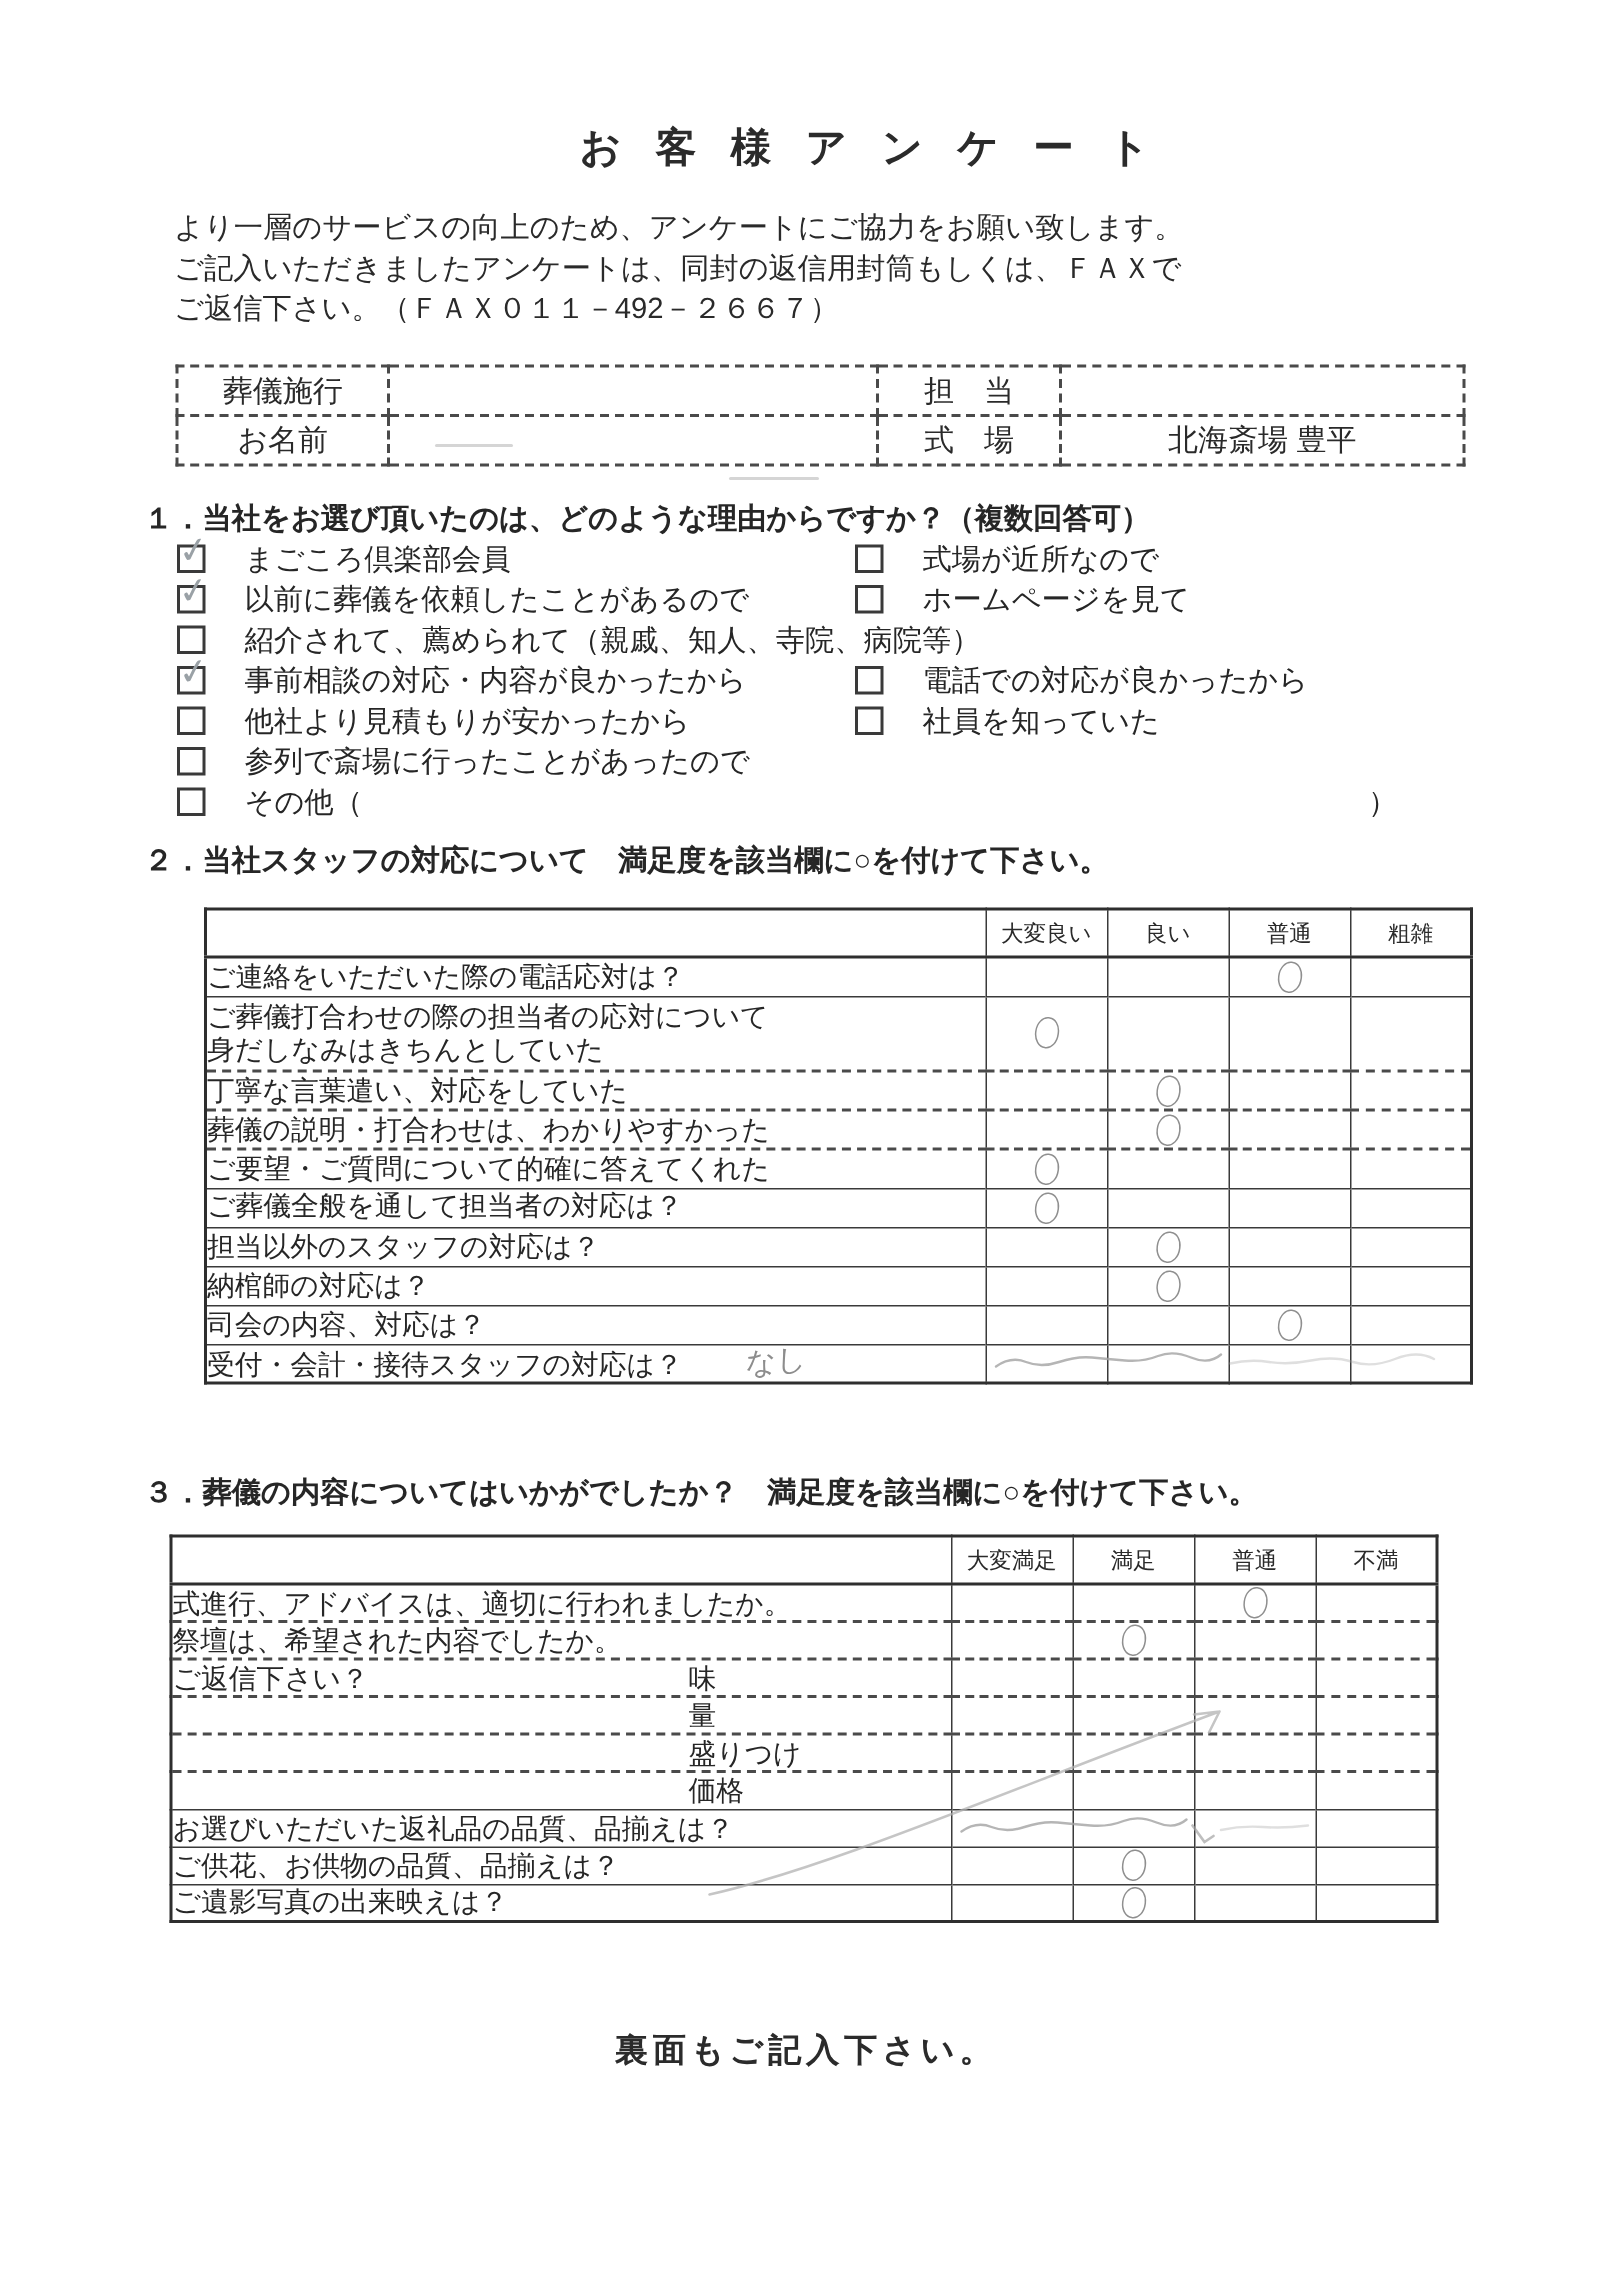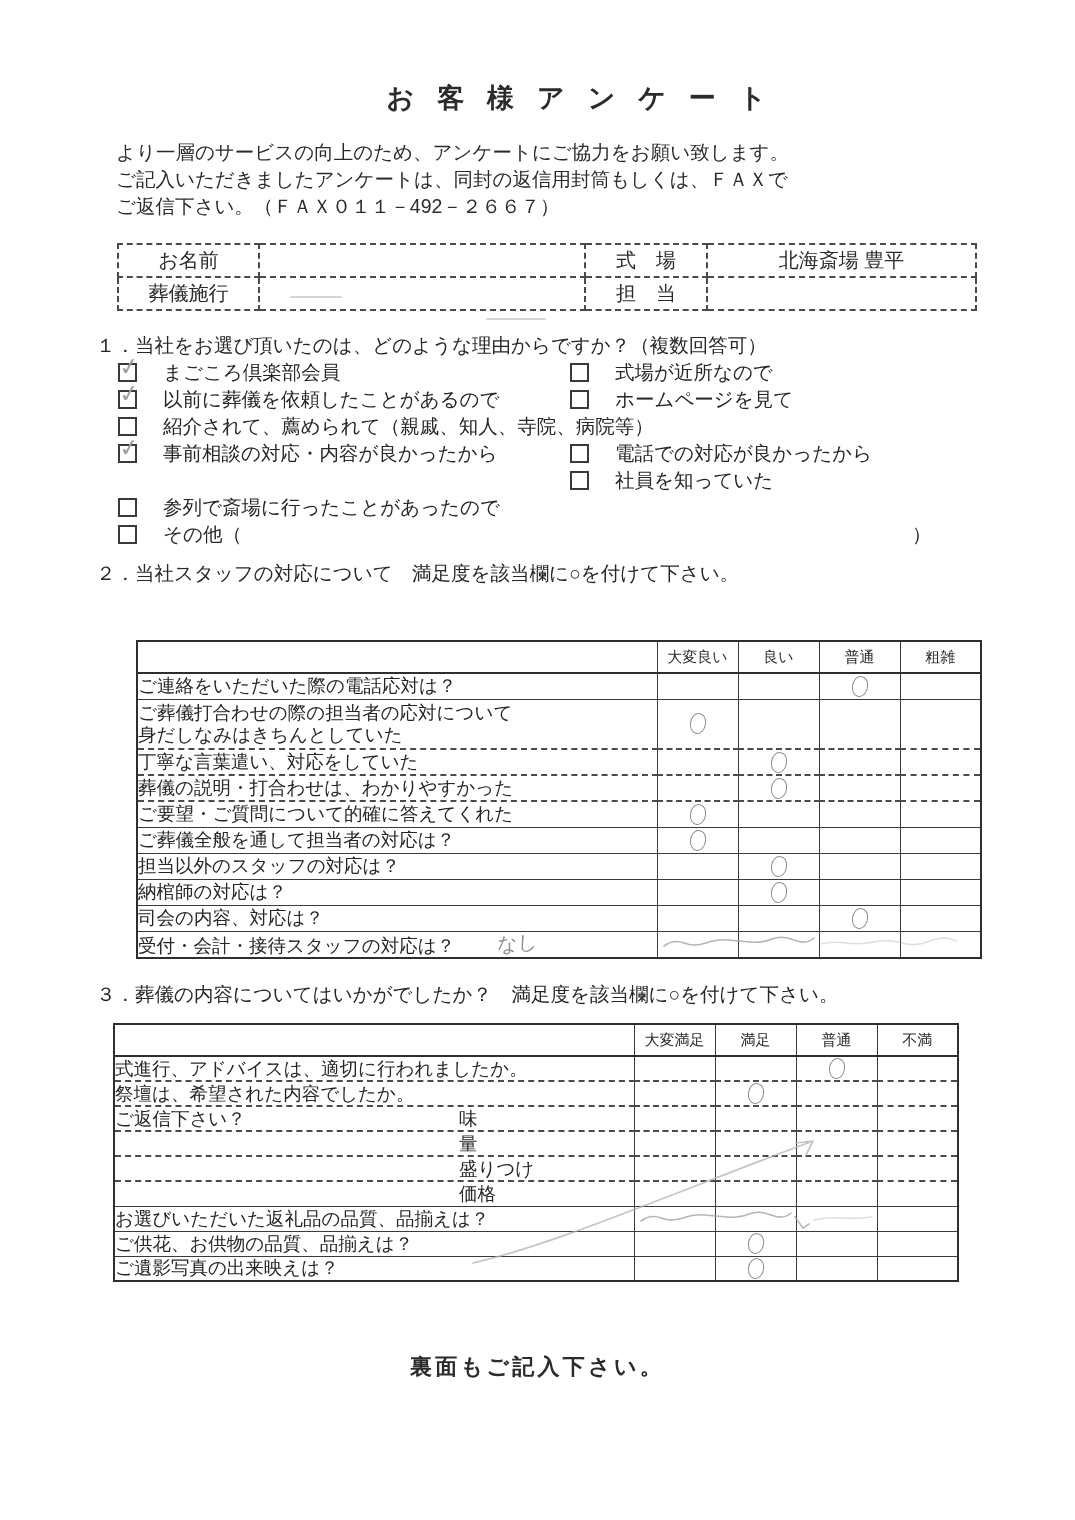--- a/index.html
+++ b/index.html
@@ -30,21 +30,21 @@
   .info-box td{
     border:2px dashed #4a4a4a;
     height:31px;padding:0 4px;
     font-size:20px;font-weight:500;color:#2a2a2a;
     text-align:center;vertical-align:middle;white-space:nowrap;
   }
   .scan-dash{position:absolute;background:#b9b9b9;border-radius:2px;opacity:.6;}
   
   .q-heading{
     position:absolute;left:96px;
-    font-size:19.5px;font-weight:400;color:#262626;white-space:nowrap;
+    font-size:19.5px;font-weight:700;color:#262626;white-space:nowrap;
   }
   #q1-rows{position:absolute;top:359px;left:96px;width:880px;}
   .q1-row{position:relative;height:27px;}
   .opt{position:absolute;top:0;height:27px;white-space:nowrap;}
   .opt.left{left:22px;}
   .opt.right{left:474px;}
   .cb{
     display:inline-block;position:relative;
     width:15px;height:15px;border:2px solid #3a3a3a;
     vertical-align:-2px;background:#fff;
@@ -57,21 +57,21 @@
   .opt .lbl{
     display:inline-block;margin-left:26px;
     font-size:19.5px;font-weight:500;color:#262626;vertical-align:1px;
   }
   .paren-close{
     position:absolute;left:816px;top:0;
     font-size:19.5px;color:#262626;
   }
   
   .table-wrap{position:absolute;left:113px;}
-  #q2-wrap{top:640px;padding-left:23px;}
+  #q2-wrap{top:605px;padding-left:23px;}
   #q3-wrap{top:1023px;}
   table.survey{
     border-collapse:collapse;table-layout:fixed;
     border:2.5px solid #2e2e2e;background:#fff;
   }
   table.survey th, table.survey td{
     border-left:1.5px solid #3a3a3a;
     padding:0;vertical-align:middle;overflow:visible;
   }
   table.survey th:first-child, table.survey td:first-child{border-left:none;}
@@ -117,31 +117,31 @@
 
   <div class="intro">
     <div>より一層のサービスの向上のため、アンケートにご協力をお願い致します。</div>
     <div>ご記入いただきましたアンケートは、同封の返信用封筒もしくは、ＦＡＸで</div>
     <div>ご返信下さい。（ＦＡＸ０１１－492－２６６７）</div>
   </div>
 
   <table class="info-box">
     <tbody>
       <tr>
+        <td>葬儀施行</td>
+        <td></td>
+        <td>担　当</td>
+        <td></td>
+      </tr>
+      <tr>
         <td style="width:131px">お名前</td>
         <td style="width:316px"></td>
         <td style="width:112px">式　場</td>
         <td style="width:259px">北海斎場 豊平</td>
       </tr>
-      <tr>
-        <td>葬儀施行</td>
-        <td></td>
-        <td>担　当</td>
-        <td></td>
-      </tr>
     </tbody>
   </table>
   <div class="scan-dash" style="left:290px;top:296px;width:52px;height:2px"></div>
   <div class="scan-dash" style="left:486px;top:318px;width:60px;height:2px"></div>
 
   <div class="q-heading" style="top:332px">１．当社をお選び頂いたのは、どのような理由からですか？（複数回答可）</div>
   <div id="q1-rows">
       <div class="q1-row">
         <span class="opt left"><span class="cb"><span class="check">✓</span></span><span class="lbl">まごころ倶楽部会員</span></span>
         <span class="opt right"><span class="cb"></span><span class="lbl">式場が近所なので</span></span>
@@ -151,20 +151,21 @@
         <span class="opt right"><span class="cb"></span><span class="lbl">ホームページを見て</span></span>
       </div>
       <div class="q1-row">
         <span class="opt left"><span class="cb"></span><span class="lbl">紹介されて、薦められて（親戚、知人、寺院、病院等）</span></span>
       </div>
       <div class="q1-row">
         <span class="opt left"><span class="cb"><span class="check">✓</span></span><span class="lbl">事前相談の対応・内容が良かったから</span></span>
         <span class="opt right"><span class="cb"></span><span class="lbl">電話での対応が良かったから</span></span>
       </div>
       <div class="q1-row">
+        <span class="opt left"><span class="cb"></span><span class="lbl">他社より見積もりが安かったから</span></span>
         <span class="opt right"><span class="cb"></span><span class="lbl">社員を知っていた</span></span>
       </div>
       <div class="q1-row">
         <span class="opt left"><span class="cb"></span><span class="lbl">参列で斎場に行ったことがあったので</span></span>
       </div>
       <div class="q1-row">
         <span class="opt left"><span class="cb"></span><span class="lbl">その他（</span></span>
         <span class="paren-close">）</span>
       </div>
     </div>

